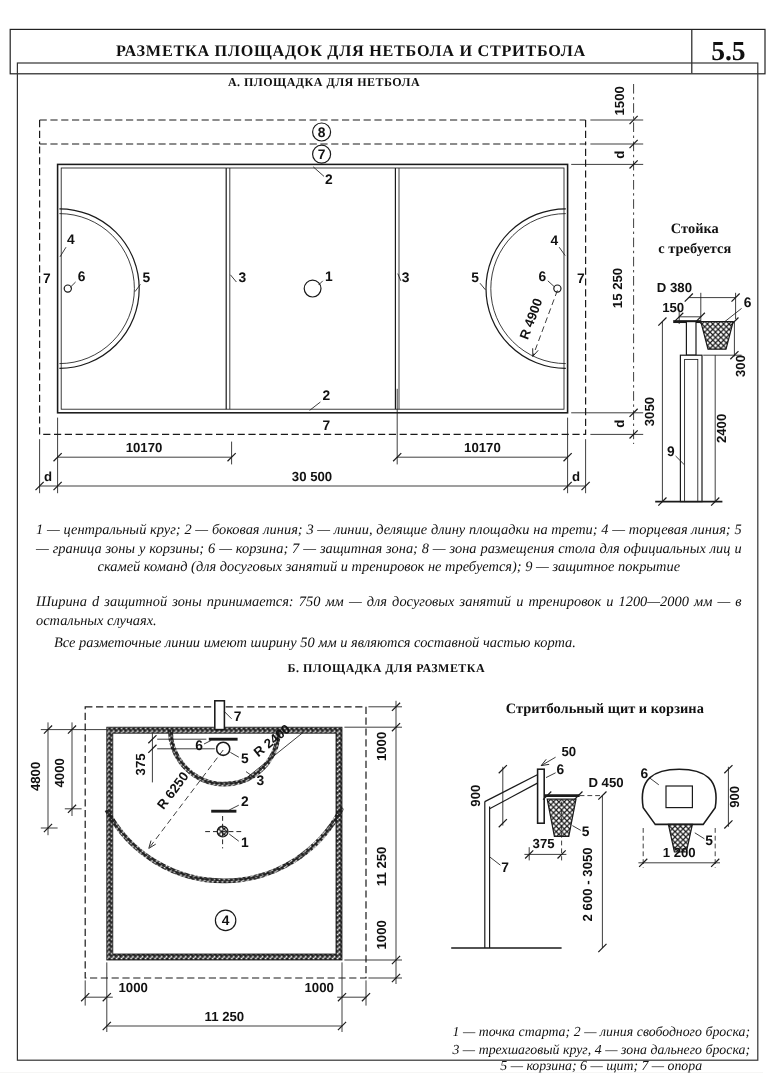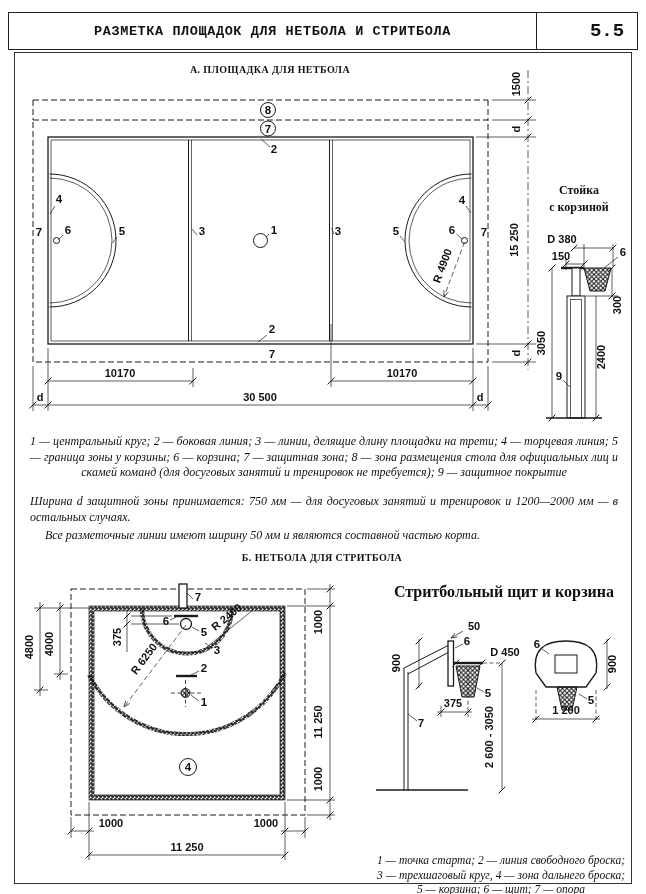--- a/index.html
+++ b/index.html
@@ -1,25 +1,25 @@
 <!DOCTYPE html>
 <html><head>
 <meta charset="utf-8">
 <style>
   html,body{margin:0;padding:0;background:#e8e8e4;}
   .page{position:relative;width:646px;height:894px;background:#fff;font-family:"Liberation Serif",serif;color:#111;overflow:hidden;}
-  .header{position:absolute;left:8px;top:12px;width:628px;height:36px;border:1.5px solid #222;display:flex;font-family:Liberation Mono, monospace;}
+  .header{position:absolute;left:8px;top:24px;width:628px;height:36px;border:1.5px solid #222;display:flex;}
   .header-title{flex:1;display:flex;align-items:center;justify-content:center;font-weight:700;font-size:13.5px;letter-spacing:.6px;}
-  .header-num{width:60px;border-left:1.5px solid #222;display:flex;align-items:center;justify-content:center;font-weight:700;font-size:19px;padding-left:40px;}
+  .header-num{width:60px;border-left:1.5px solid #222;display:flex;align-items:center;justify-content:center;font-weight:700;font-size:23px;}
   .mainbox{position:absolute;left:14px;top:52px;width:616px;height:830px;border:1px solid #333;}
   .sec-title{position:absolute;font-weight:700;font-size:10px;letter-spacing:.4px;text-align:center;}
   .a-title{left:20px;top:64px;width:500px;}
   .b-title{left:14px;top:552px;width:616px;}
   .stand-title{position:absolute;left:520px;top:182px;width:118px;text-align:center;font-weight:700;font-size:12px;line-height:17px;}
-  .board-title{position:absolute;left:378px;top:583px;width:252px;text-align:center;font-weight:700;font-size:16px;}
+  .board-title{position:absolute;left:378px;top:583px;width:252px;text-align:center;font-weight:700;font-size:12px;}
   .textblock{position:absolute;font-size:12px;line-height:15.5px;text-align:justify;font-style:italic;}
   .legend-a{left:30px;top:434px;width:588px;text-align:justify;text-align-last:center;}
   .note{left:30px;}
   .note1{top:494px;width:588px;}
   .note2{top:528px;width:588px;margin-left:15px;}
   .legend-b{left:377px;top:813px;width:248px;font-size:11.5px;line-height:14.5px;text-align:justify;text-align-last:center;margin-top:40px;}
   svg.draw{position:absolute;left:0;top:0;}
   svg line,svg path,svg rect,svg circle,svg polygon{stroke:#1a1a1a;fill:none;stroke-width:1;}
   svg text{fill:#111;stroke:none;}
   .dim{font:700 11px "Liberation Sans",sans-serif;}
@@ -42,28 +42,28 @@
   <div class="header">
     <div class="header-title">РАЗМЕТКА ПЛОЩАДОК ДЛЯ НЕТБОЛА И СТРИТБОЛА</div>
     <div class="header-num">5.5</div>
   </div>
 
   <div class="mainbox"></div>
 
   <div class="sec-title a-title">А. ПЛОЩАДКА ДЛЯ НЕТБОЛА</div>
   <div class="stand-title">
     <span>Стойка</span><br>
-    <span>с корзиной</span>
+    <span>с требуется</span>
   </div>
 
   <div class="textblock legend-a">1 — центральный круг; 2 — боковая линия; 3 — линии, делящие длину площадки на трети; 4 — торцевая линия; 5 — граница зоны у корзины; 6 — корзина; 7 — защитная зона; 8 — зона размещения стола для официальных лиц и скамей команд (для досуговых занятий и тренировок не требуется); 9 — защитное покрытие</div>
   <div class="textblock note note1">Ширина d защитной зоны принимается: 750 мм — для досуговых занятий и тренировок и 1200—2000 мм — в остальных случаях.</div>
   <div class="textblock note note2">Все разметочные линии имеют ширину 50 мм и являются составной частью корта.</div>
 
-  <div class="sec-title b-title">Б. НЕТБОЛА ДЛЯ СТРИТБОЛА</div>
+  <div class="sec-title b-title">Б. ПЛОЩАДКА ДЛЯ РАЗМЕТКА</div>
   <div class="board-title">Стритбольный щит и корзина</div>
   <div class="textblock legend-b">1 — точка старта; 2 — линия свободного броска; 3 — трехшаговый круг, 4 — зона дальнего броска; 5 — корзина; 6 — щит; 7 — опора</div>
 
   <svg class="draw" width="646" height="894" viewBox="0 0 646 894">
     <defs>
       <pattern id="stipple" width="4" height="4" patternUnits="userSpaceOnUse">
         <rect width="4" height="4" fill="#fff" stroke="none"></rect>
         <circle cx="1" cy="1" r="0.7" fill="#4a4a4a" stroke="none"></circle>
         <circle cx="3" cy="3" r="0.6" fill="#6a6a6a" stroke="none"></circle>
       </pattern>

